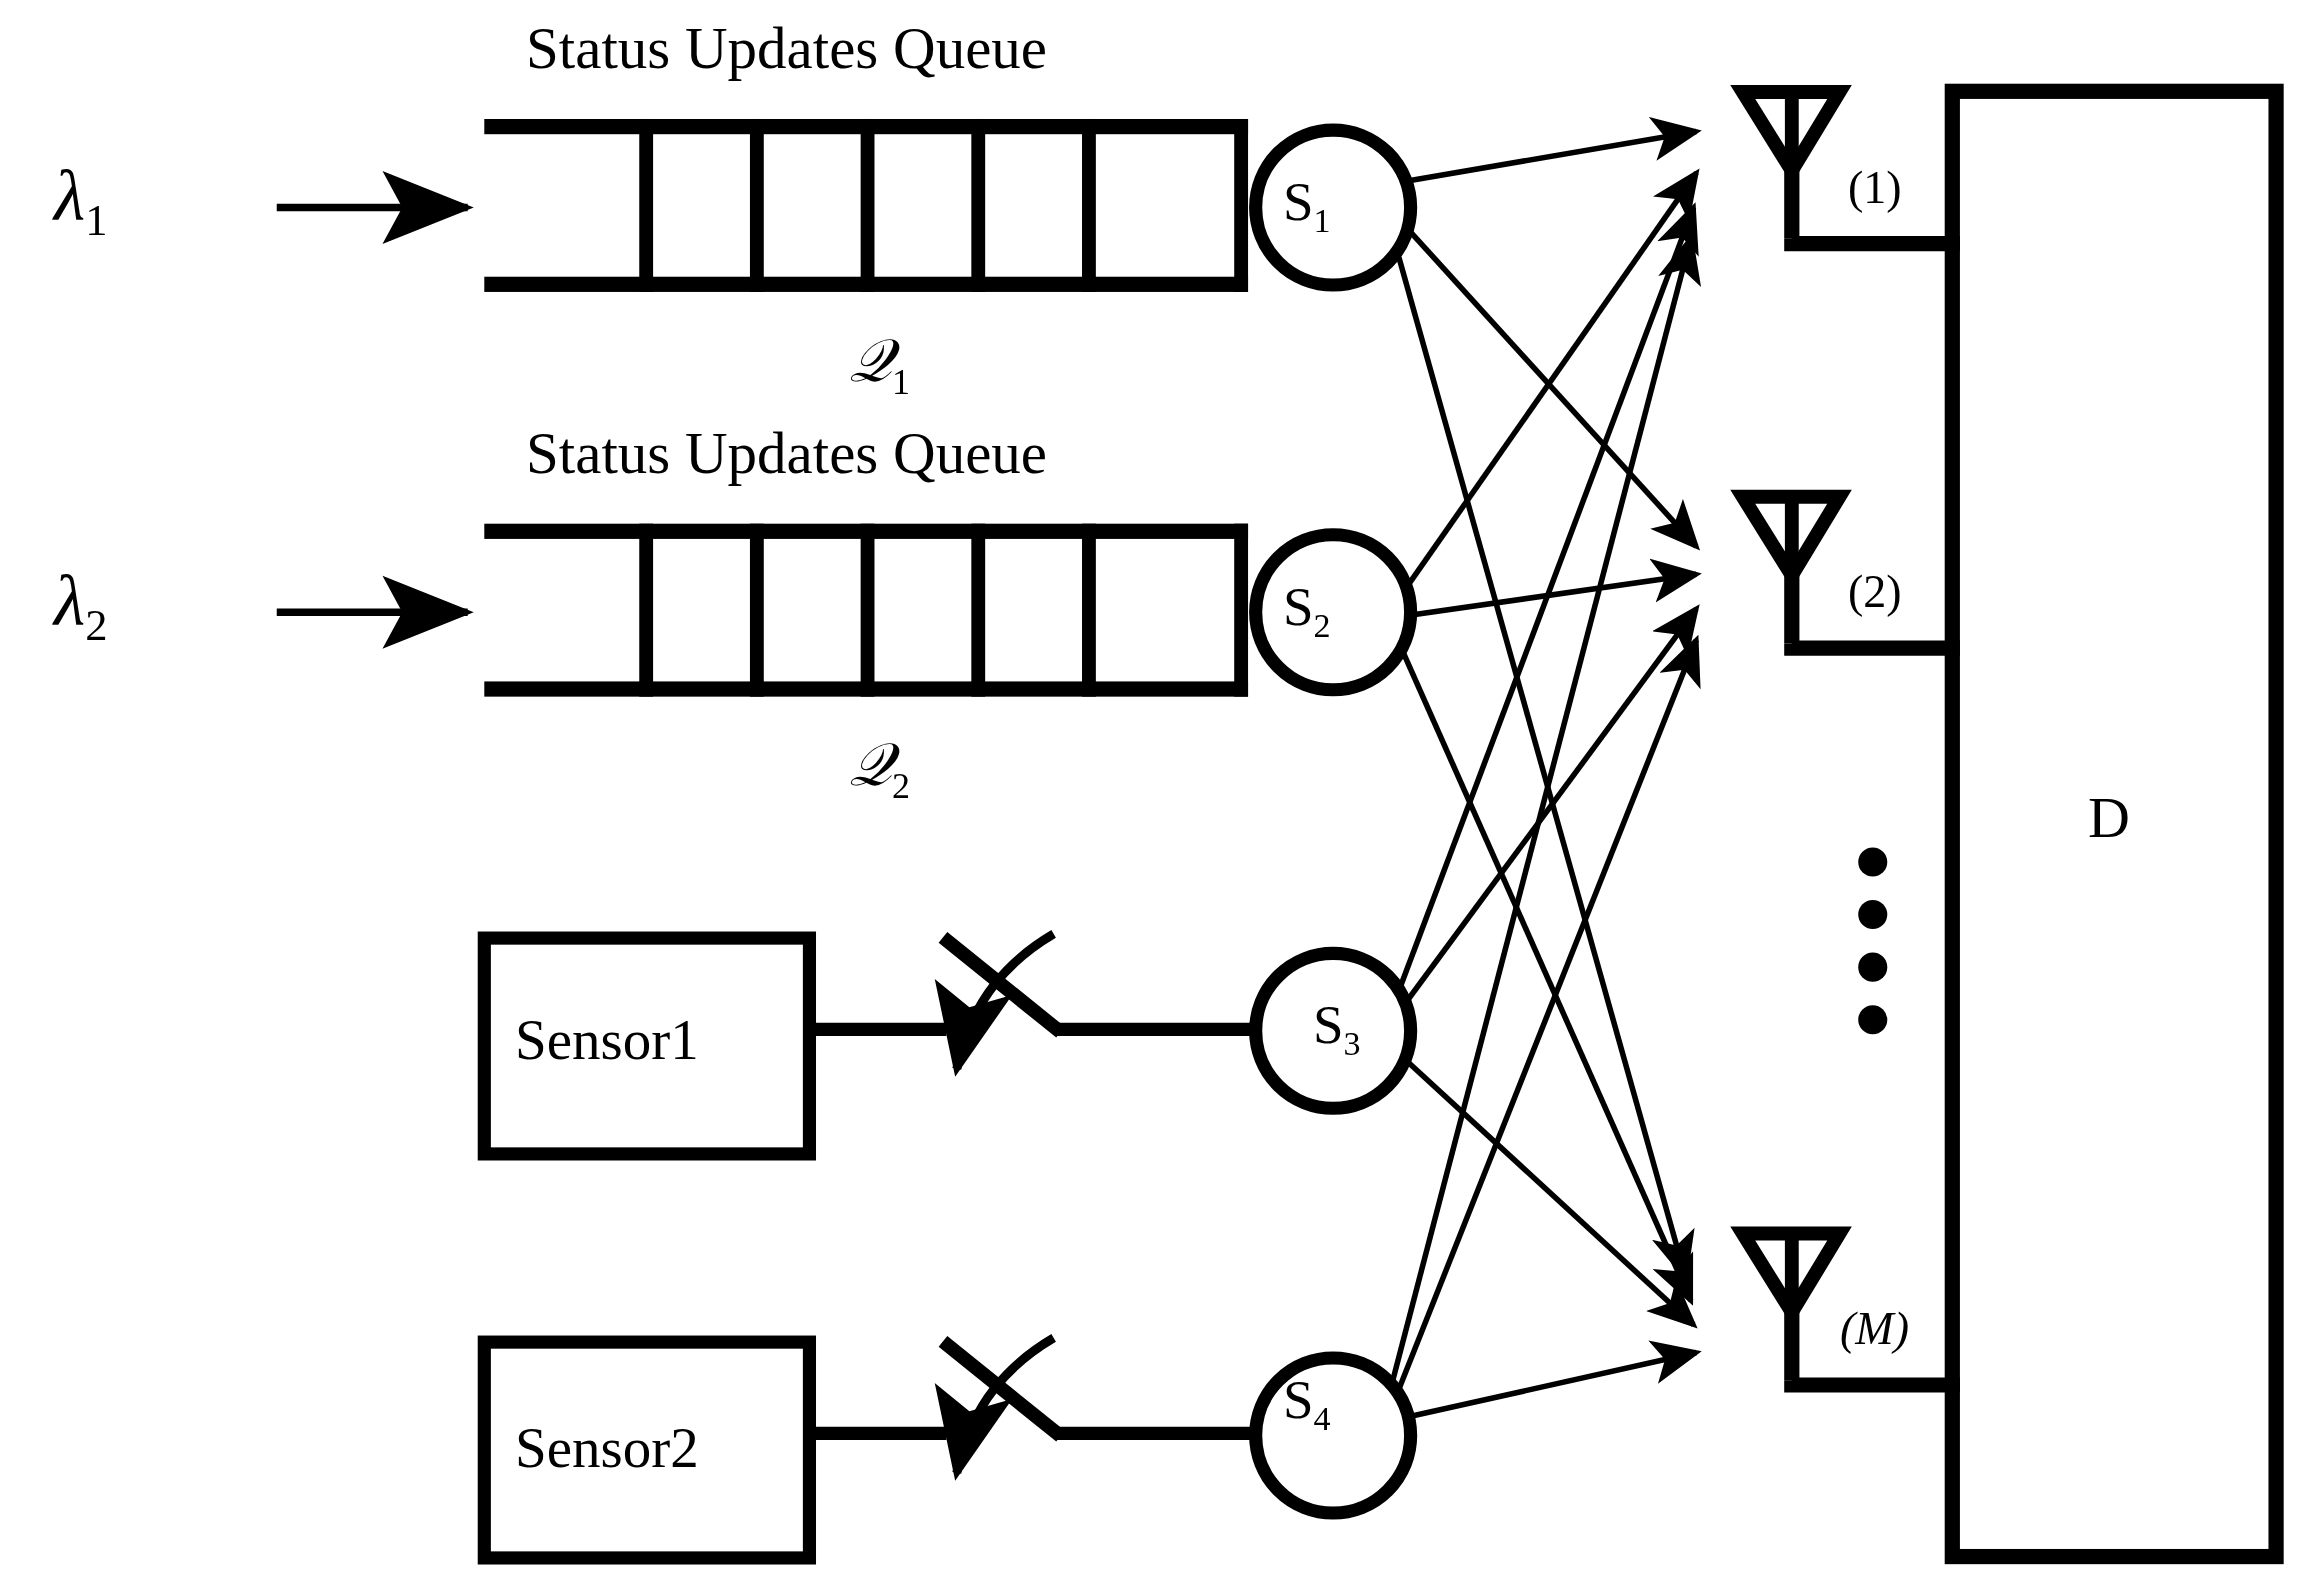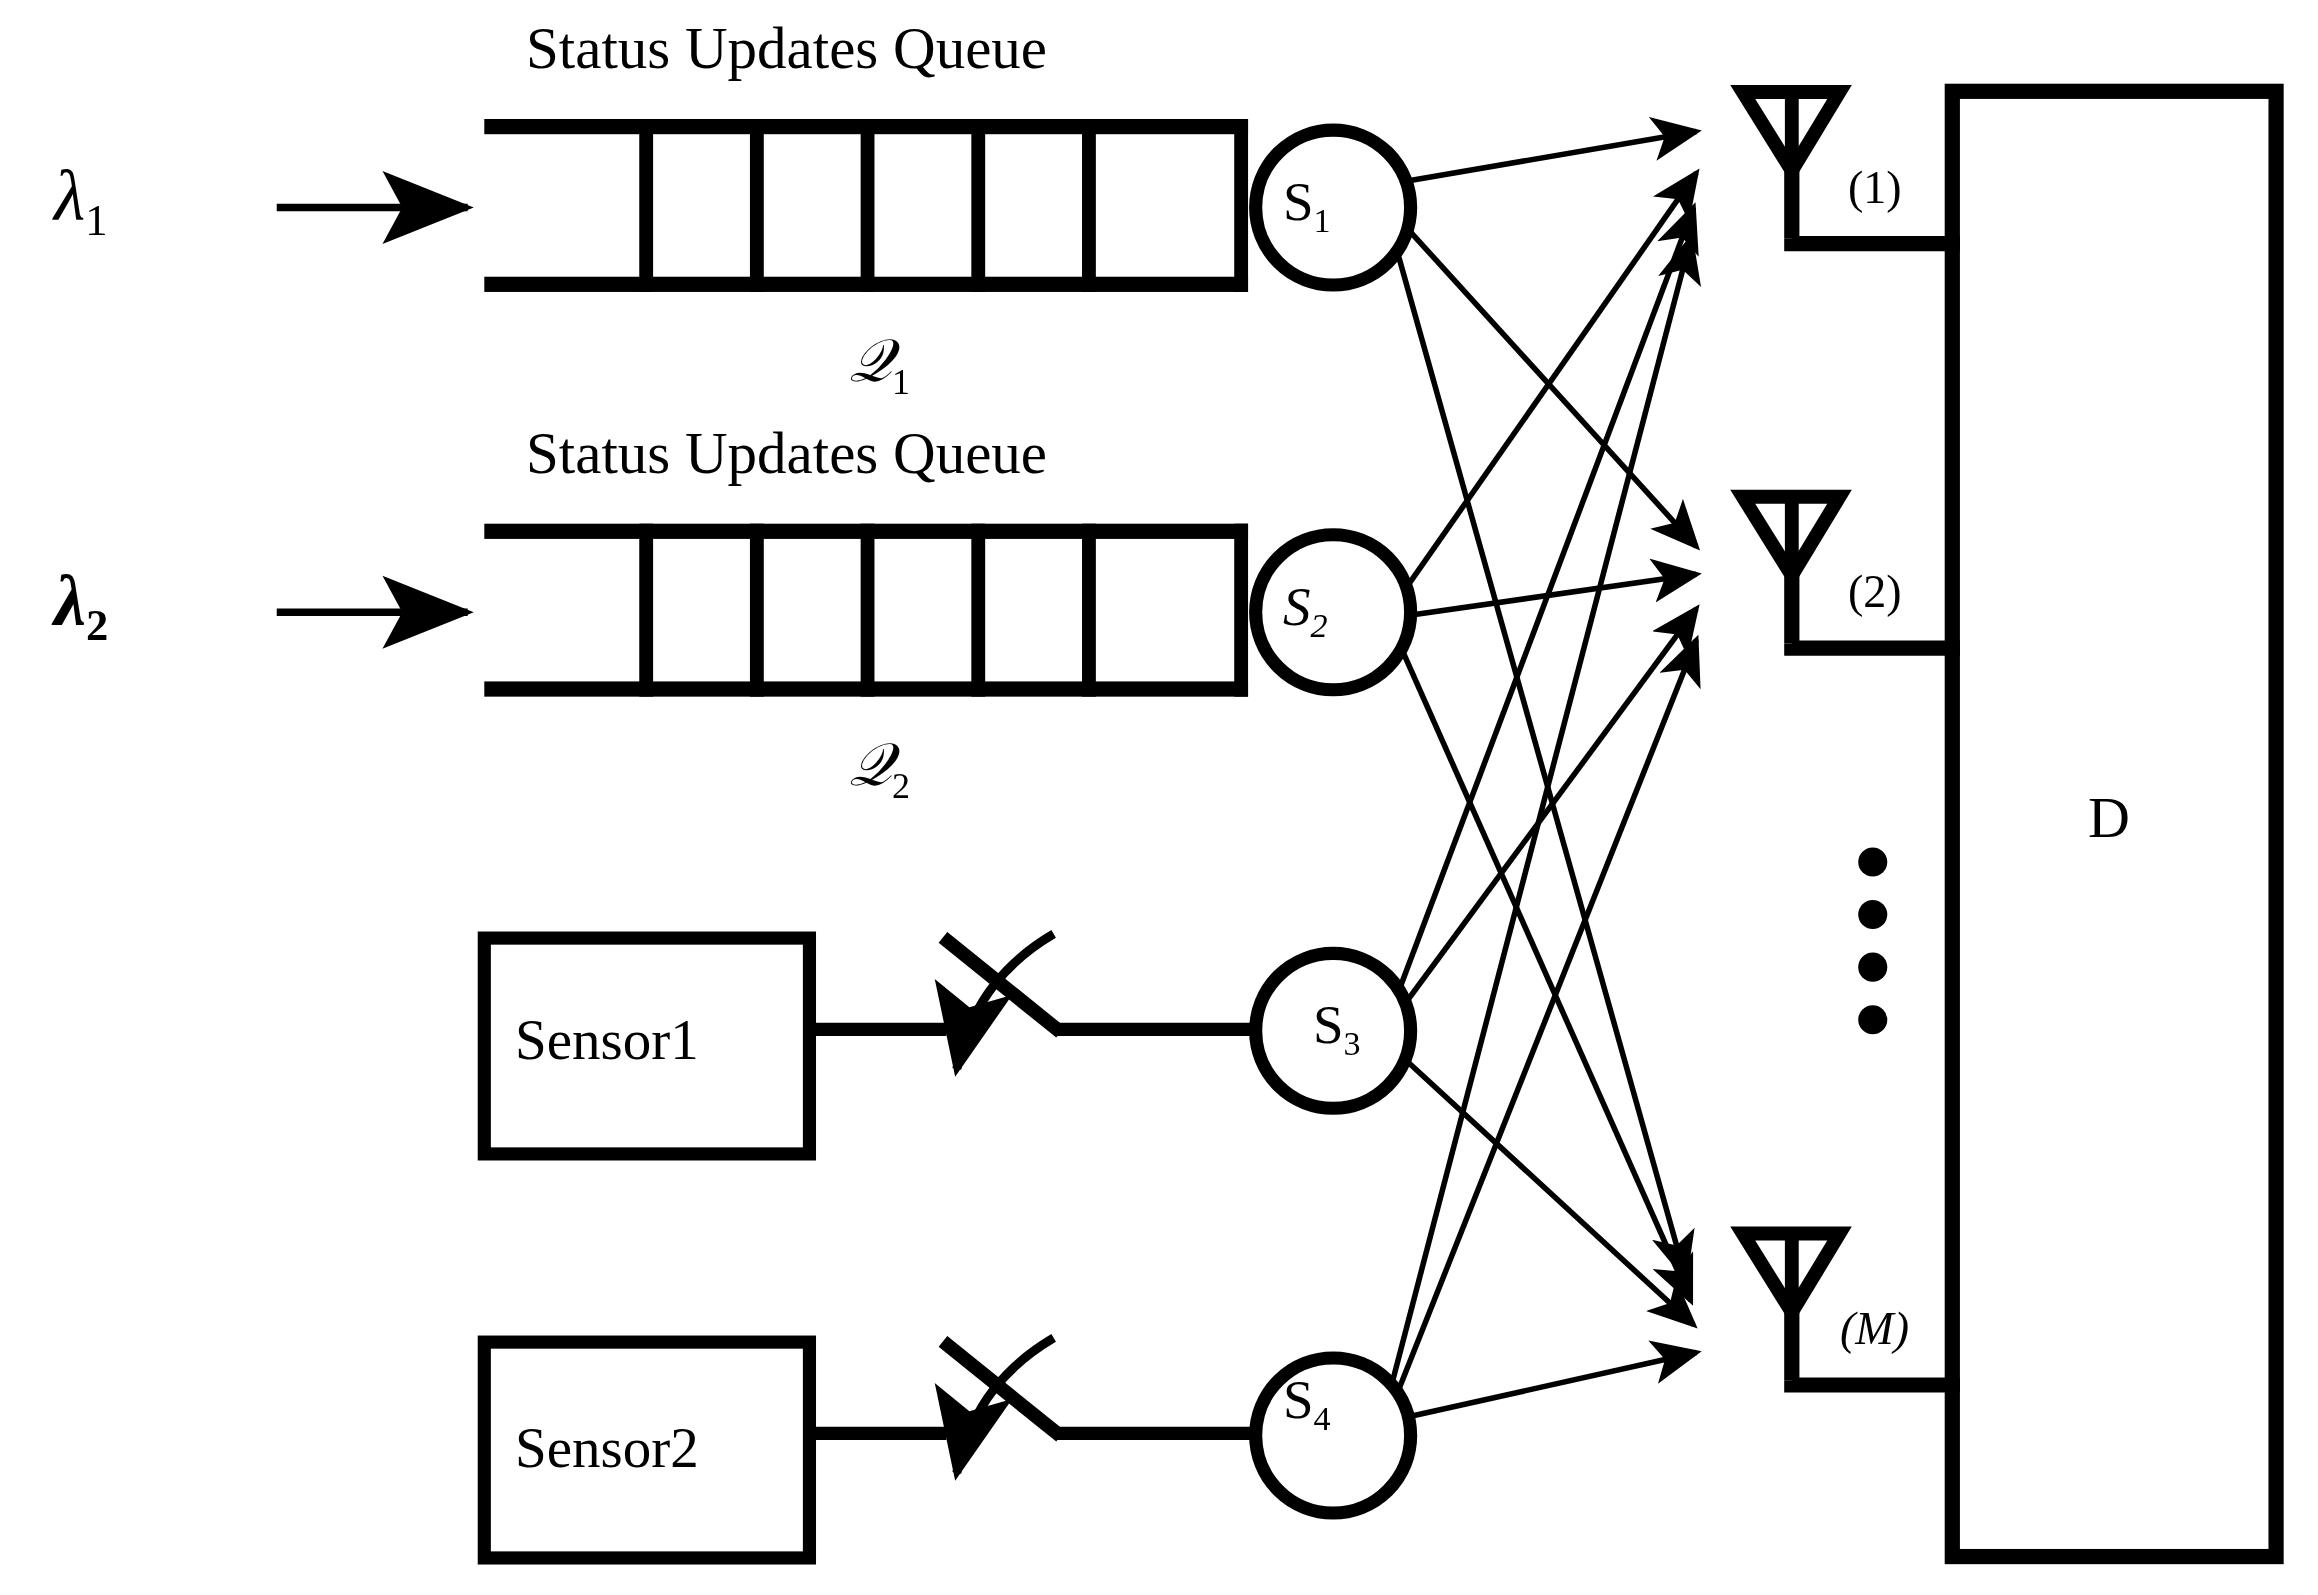--- a/index.html
+++ b/index.html
@@ -144,27 +144,27 @@
     <span>λ</span><sub>1</sub>
   </div>
   <div class="lbl qlab" style="left:849px;top:331px;">
     <span>𝒬</span><sub>1</sub>
   </div>
   <div class="lbl snode" style="left:1283px;top:174px;">
     <span>S</span><sub>1</sub>
   </div>
 
   <div class="lbl qtitle" style="left:526px;top:424px;">Status Updates Queue</div>
-  <div class="lbl lam" style="left:54px;top:565px;font-weight:bold;">
+  <div class="lbl lam" style="left:54px;top:565px;">
     <span>λ</span><sub>2</sub>
   </div>
   <div class="lbl qlab" style="left:849px;top:735px;">
     <span>𝒬</span><sub>2</sub>
   </div>
-  <div class="lbl snode" style="left:1283px;top:579px;font-style:italic;">
+  <div class="lbl snode" style="left:1283px;top:579px;">
     <span>S</span><sub>2</sub>
   </div>
 
   <div class="lbl sensor" style="left:515px;top:1011px;">Sensor1</div>
   <div class="lbl snode" style="left:1283px;top:997px;margin-left:30px;">
     <span>S</span><sub>3</sub>
   </div>
 
   <div class="lbl sensor" style="left:515px;top:1419px;">Sensor2</div>
   <div class="lbl snode" style="left:1283px;top:1372px;">

